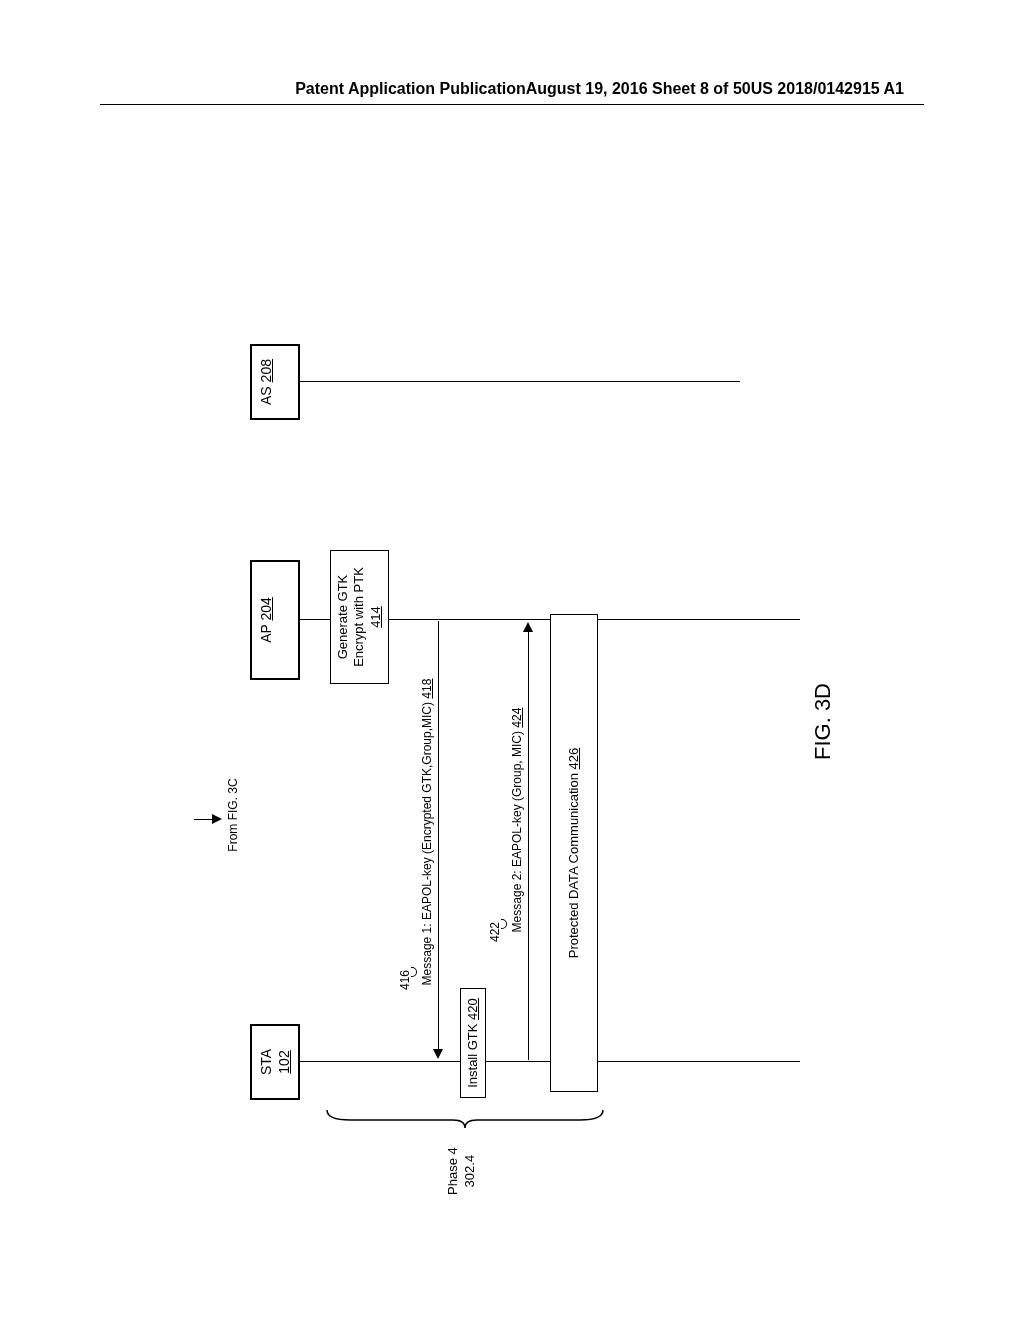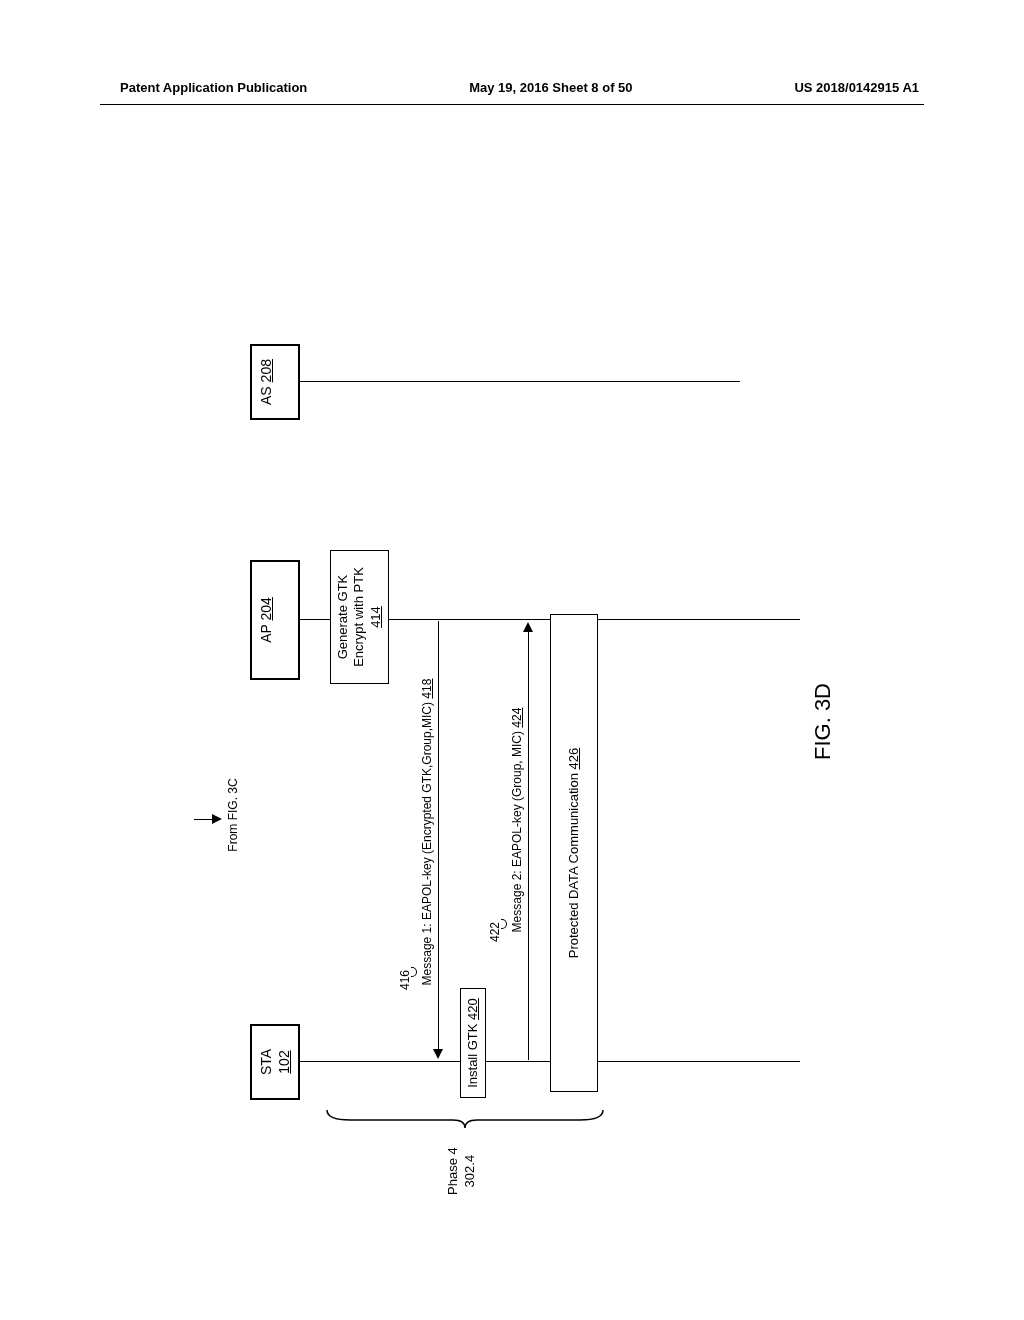--- a/index.html
+++ b/index.html
@@ -11,24 +11,24 @@
       width: 1024px;
       height: 1320px;
       font-family: Arial, Helvetica, sans-serif;
       background: #fff;
       position: relative;
     }
     .header {
       position: absolute;
       top: 80px;
       left: 120px;
-      right: 105px;
+      right: 120px;
       display: flex;
-      justify-content: space-between;
-      font-size: 13px;
+      justify-content: flex-end;
+      font-size: 16px;
       font-weight: bold;
     }
     .hr-line {
       position: absolute;
       top: 104px;
       left: 100px;
       right: 100px;
       height: 1px;
       background: #000;
     }
@@ -126,21 +126,21 @@
       border: 1px solid #000;
       border-top: none;
       border-radius: 0 0 8px 8px;
     }
   </style>
 </head>
 <body>
 
 <div class="header">
   <span>Patent Application Publication</span>
-  <span>May 19, 2016  Sheet 8 of 50</span>
+  <span>August 19, 2016  Sheet 8 of 50</span>
   <span>US 2018/0142915 A1</span>
 </div>
 <div class="hr-line"></div>
 
 <div class="diagram">
   <div class="rotated-content">
 
     <div class="arrow-head down" style="left:296px; top:22px;"></div>
     <div style="position:absolute; left:300px; top:4px; width:1px; height:18px; background:#000;"></div>
     <div class="msg-label" style="left:240px; top:36px; width:130px;">From FIG. 3C</div>

